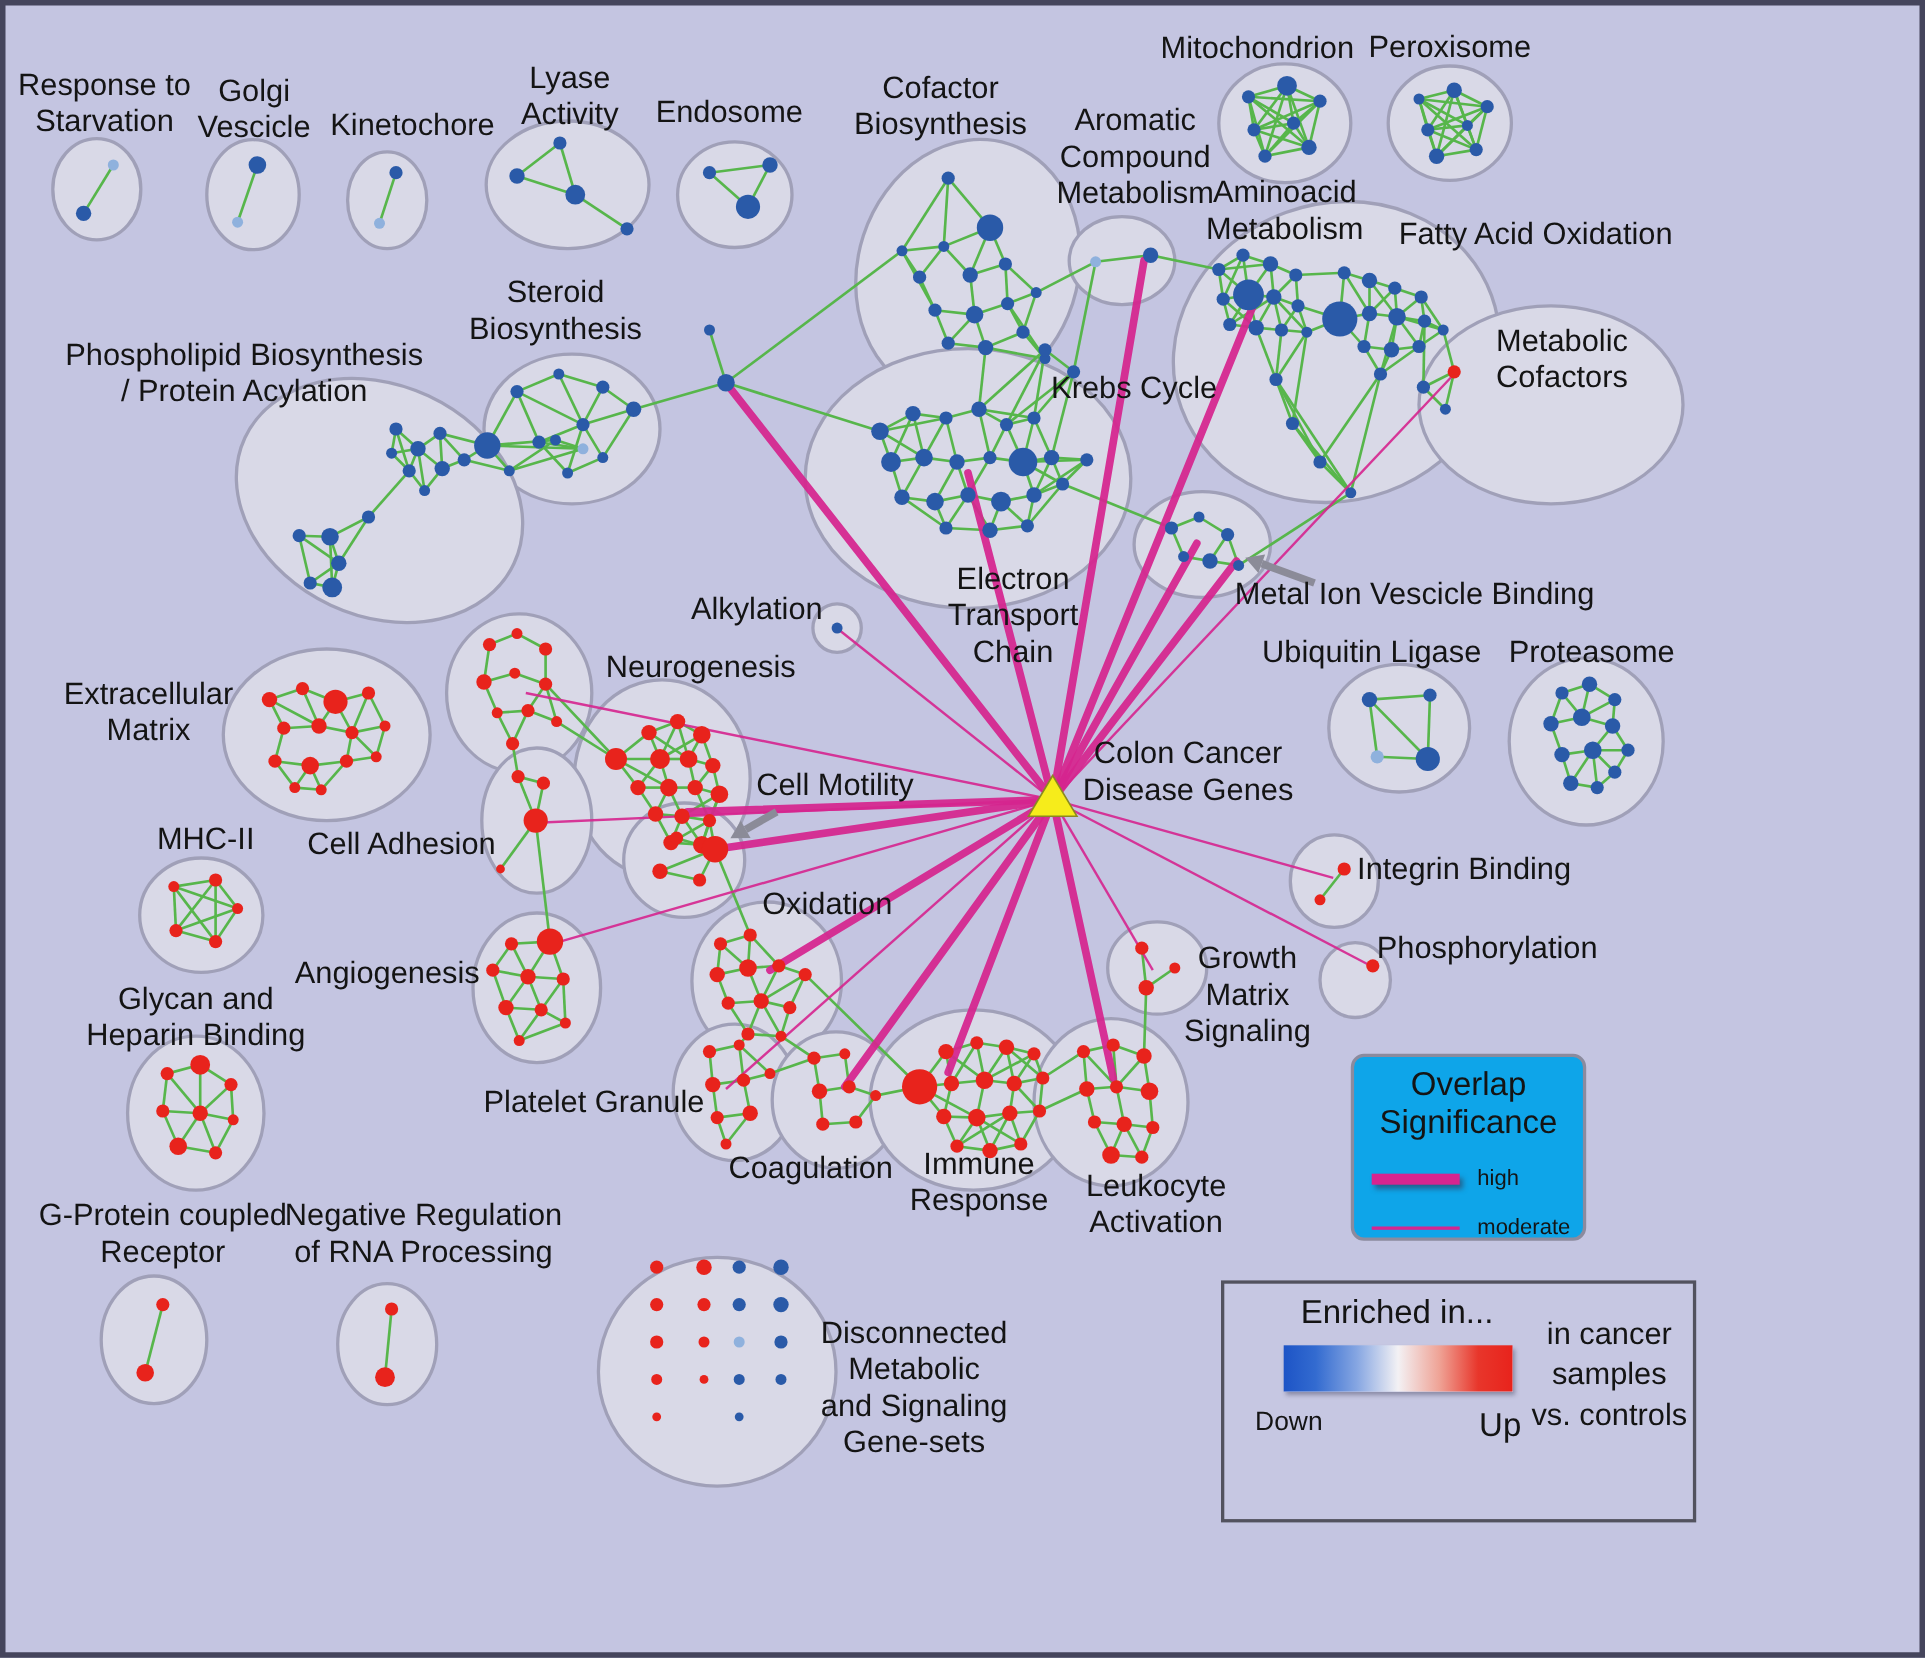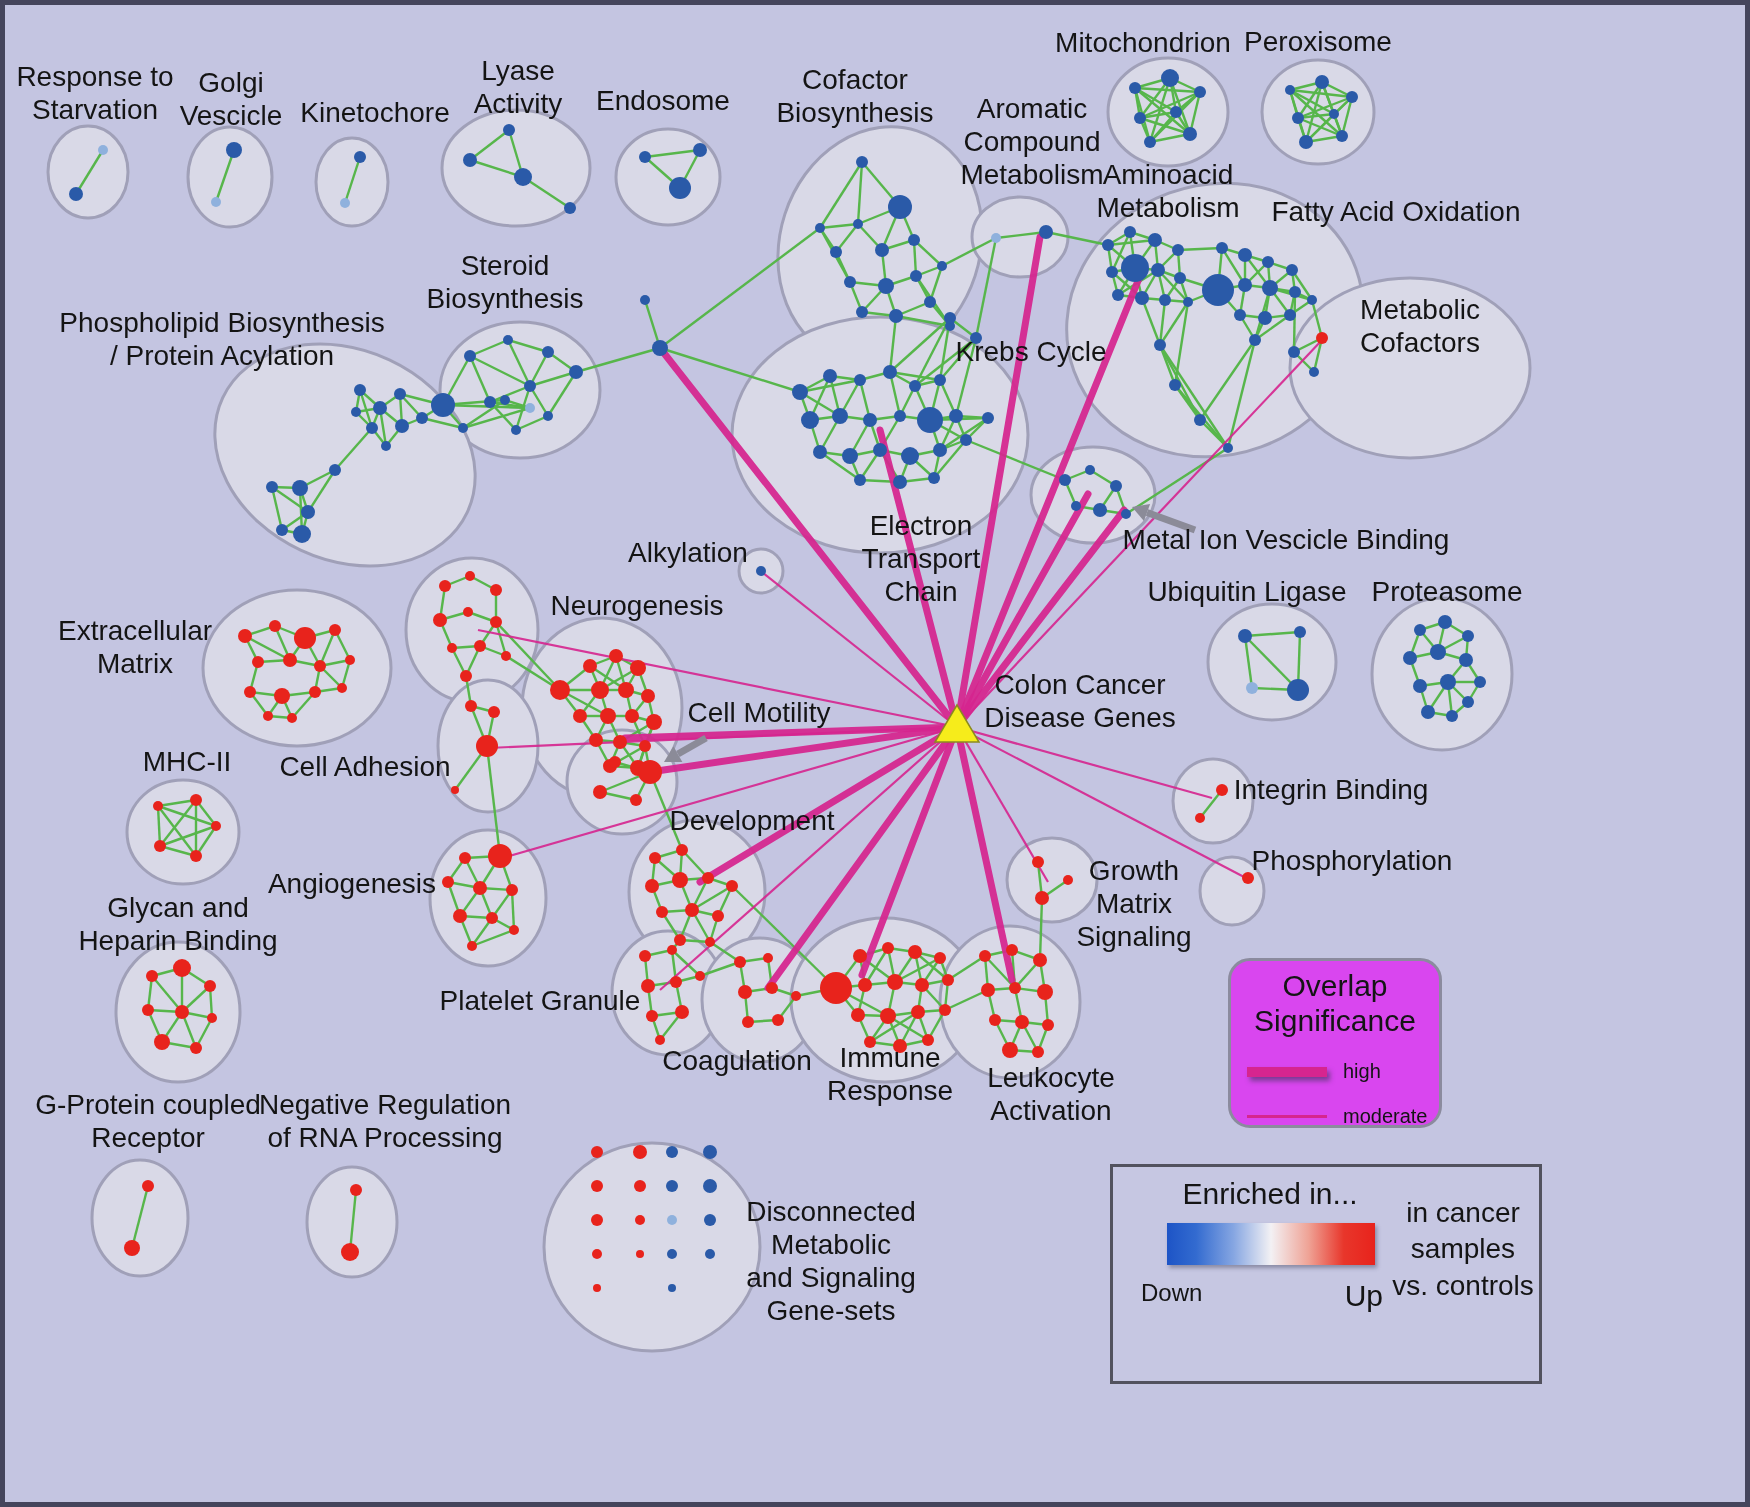--- a/index.html
+++ b/index.html
@@ -5,21 +5,21 @@
   *{box-sizing:border-box;margin:0;padding:0}
   body{font-family:"Liberation Sans",sans-serif;background:#8f8fa8}
   .figure{position:relative;width:1750px;height:1507px;background:#c4c5e1;
           box-shadow:inset 0 0 0 5px #45455c;overflow:hidden}
   #map-svg{position:absolute;left:0;top:0;width:1750px;height:1507px}
   #labels{position:absolute;left:0;top:0;width:1750px;height:1507px;pointer-events:none}
   .cluster-label{position:absolute;transform:translate(-50%,-50%);white-space:pre-line;
                  text-align:center;font-size:28px;line-height:1.18;color:#141414}
   
   .legend-overlap{position:absolute;left:1228px;top:958px;width:214px;height:170px;
-                  border:3px solid #8b8b9e;border-radius:22px;background:#d946ef}
+                  border:3px solid #8b8b9e;border-radius:12px;background:#0ea5e9}
   .lo-title{margin-top:8px;text-align:center;font-size:30px;line-height:1.15;
             white-space:pre-line;color:#141414}
   .lo-row{display:flex;align-items:center;gap:16px;padding-left:16px;margin-top:22px}
   .line-high{width:80px;height:10px;background:#d6258f;box-shadow:3px 4px 5px rgba(50,50,75,.55)}
   .line-mod{width:80px;height:3px;background:#d6258f}
   .lo-label{font-size:20px;color:#141414}
   
   .legend-enriched{position:absolute;left:1110px;top:1164px;width:432px;height:220px;
                    border:3px solid #52525e;background:#c6c7e2}
   .le-title{position:absolute;left:24px;top:10px;width:266px;text-align:center;
@@ -1000,21 +1000,21 @@
       <div class="cluster-label" style="left: 1247px; top: 592px;">Ubiquitin Ligase</div>
       <div class="cluster-label" style="left: 1447px; top: 592px;">Proteasome</div>
       <div class="cluster-label" style="left: 688px; top: 553px;">Alkylation</div>
       <div class="cluster-label" style="left: 637px; top: 606px;">Neurogenesis</div>
       <div class="cluster-label" style="left: 759px; top: 713px;">Cell Motility</div>
       <div class="cluster-label" style="left: 135px; top: 647px;">Extracellular
 Matrix</div>
       <div class="cluster-label" style="left: 365px; top: 767px;">Cell Adhesion</div>
       <div class="cluster-label" style="left: 187px; top: 762px;">MHC-II</div>
       <div class="cluster-label" style="left: 352px; top: 884px;">Angiogenesis</div>
-      <div class="cluster-label" style="left: 752px; top: 821px;">Development</div>
+      <div class="cluster-label" style="left: 752px; top: 821px;">Oxidation</div>
       <div class="cluster-label" style="left: 178px; top: 924px;">Glycan and
 Heparin Binding</div>
       <div class="cluster-label" style="left: 540px; top: 1001px;">Platelet Granule</div>
       <div class="cluster-label" style="left: 737px; top: 1061px;">Coagulation</div>
       <div class="cluster-label" style="left: 890px; top: 1074px;">Immune
 Response</div>
       <div class="cluster-label" style="left: 1051px; top: 1094px;">Leukocyte
 Activation</div>
       <div class="cluster-label" style="left: 1134px; top: 904px;">Growth
 Matrix

